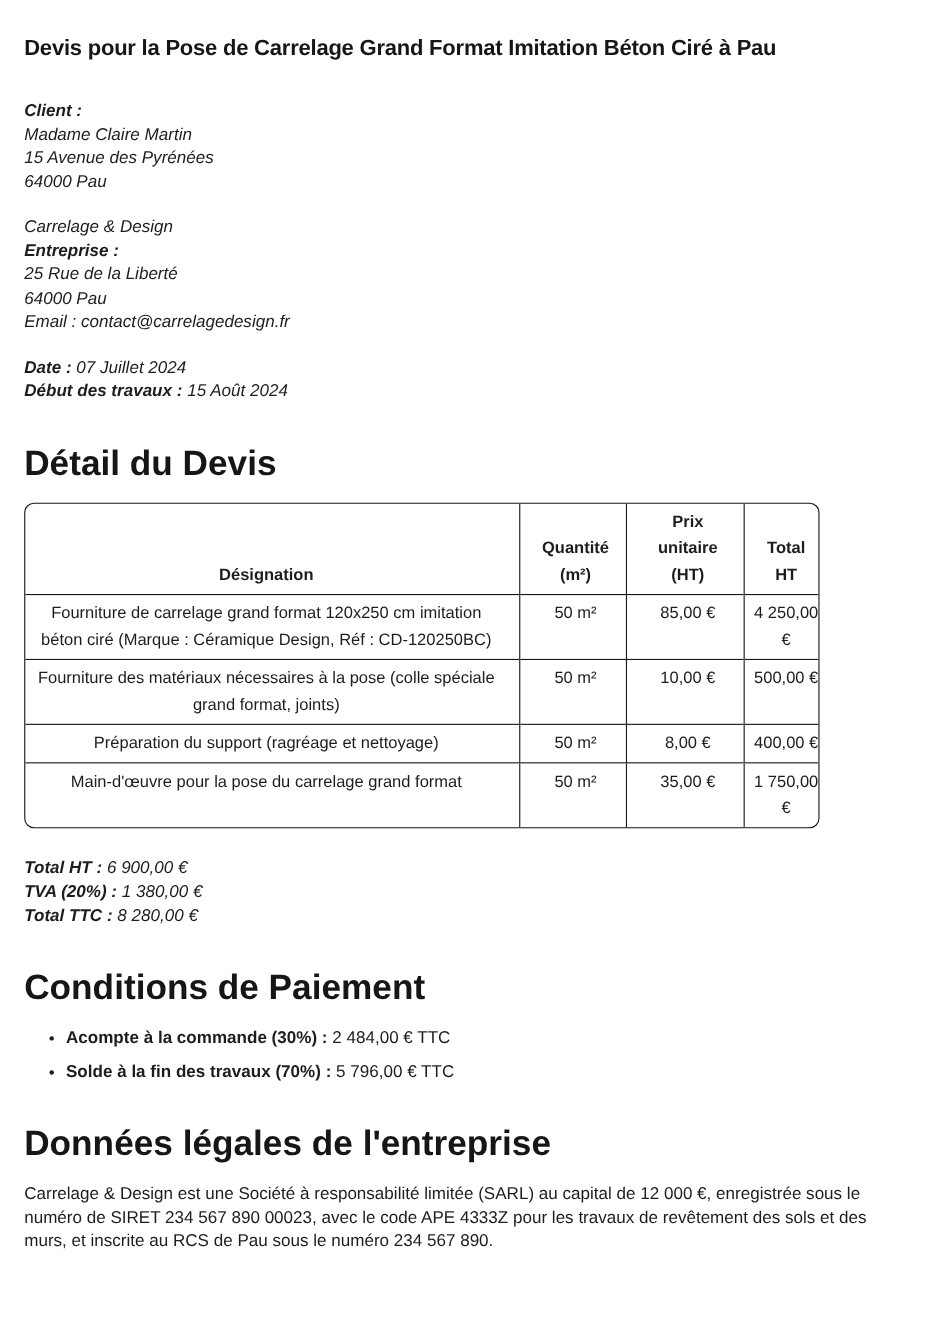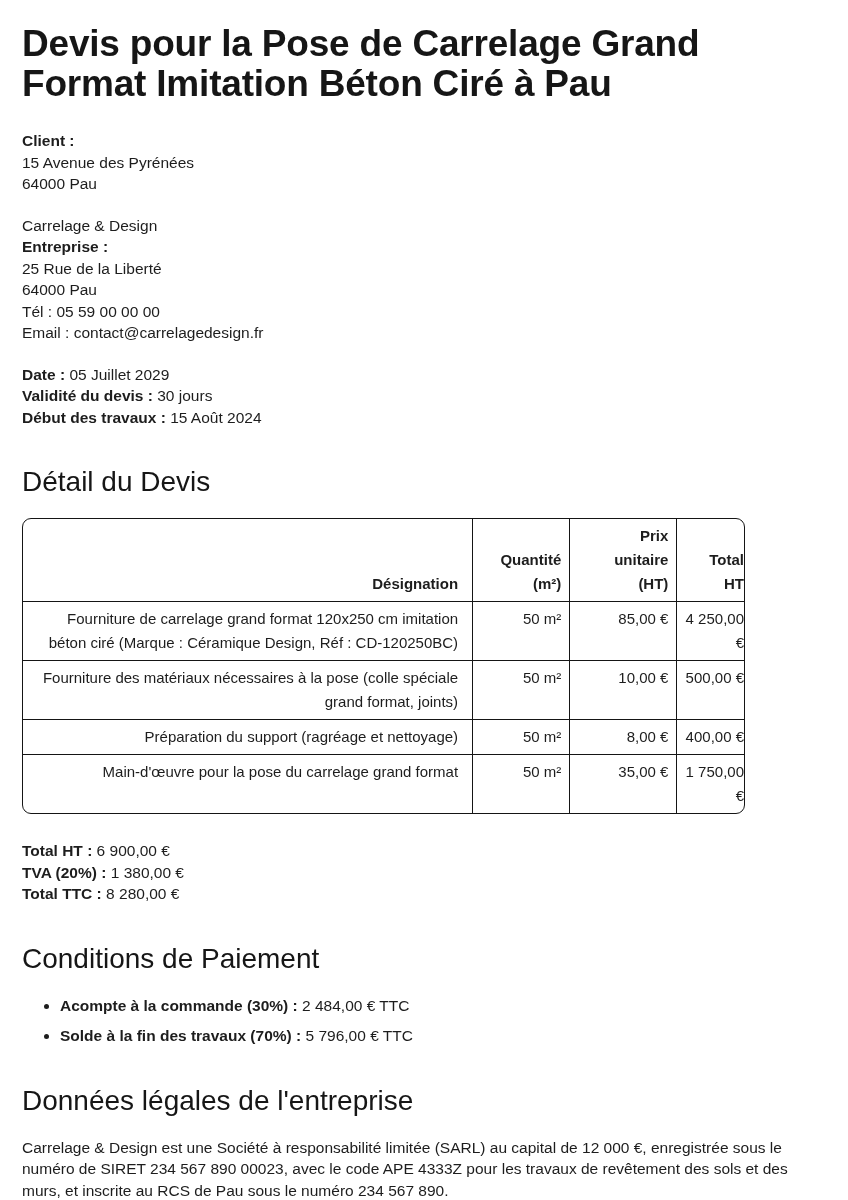--- a/index.html
+++ b/index.html
@@ -13,56 +13,56 @@
     font-family: "Liberation Sans", "DejaVu Sans", sans-serif;
     font-size: 15.5px;
     line-height: 21.5px;
   }
   .doc {
     padding: 24px 22px 24px 22px;
   }
   h1 {
     margin: 0 0 26px 0;
     max-width: 800px;
-    font-size: 37px;
+    font-size: 20px;
     line-height: 40px;
     font-weight: 700;
     color: #161616;
     letter-spacing: -0.2px;
   }
   h2 {
     margin: 38px 0 20px 0;
-    font-size: 28px;
+    font-size: 32px;
     line-height: 32px;
-    font-weight: 400;
+    font-weight: 700;
     color: #161616;
   }
   .para { margin: 0 0 20px 0; }
-  .line { display: block; }
+  .line { display: block; font-style: italic; }
   .line strong, .bold { font-weight: 700; }
 
   
   .table-wrap {
     width: 723px;
     border: 1.5px solid #151515;
     border-radius: 9px;
     overflow: hidden;
     margin: 0 0 26px 0;
     box-sizing: border-box;
   }
   table.qtable {
     border-collapse: collapse;
     table-layout: fixed;
     width: 100%;
     font-size: 15px;
   }
   .qtable th, .qtable td {
     border-right: 1px solid #151515;
     padding: 5px 8px 5px 12px;
-    text-align: right;
+    text-align: center;
     line-height: 24px;
     overflow: hidden;
   }
   .qtable th {
     vertical-align: bottom;
     font-weight: 600;
   }
   .qtable td { vertical-align: top; font-weight: 400; }
   .qtable th:last-child, .qtable td:last-child { border-right: none; padding: 5px 0 5px 8px; }
   .qtable th:first-child, .qtable td:first-child { padding-left: 3px; padding-right: 14px; }
@@ -85,36 +85,35 @@
 </style>
 </head>
 <body>
 
 <div class="doc">
 
   <h1>Devis pour la Pose de Carrelage Grand Format Imitation Béton Ciré à Pau</h1>
 
   <div class="para">
     <span class="line bold">Client :</span>
+    <span class="line">Madame Claire Martin</span>
     <span class="line">15 Avenue des Pyrénées</span>
     <span class="line">64000 Pau</span>
   </div>
 
   <div class="para">
     <span class="line">Carrelage &amp; Design</span>
     <span class="line bold">Entreprise :</span>
     <span class="line">25 Rue de la Liberté</span>
     <span class="line">64000 Pau</span>
-    <span class="line">Tél : 05 59 00 00 00</span>
     <span class="line">Email : contact@carrelagedesign.fr</span>
   </div>
 
   <div class="para">
-    <span class="line"><strong>Date :</strong><span> 05 Juillet 2029</span></span>
-    <span class="line"><strong>Validité du devis :</strong><span> 30 jours</span></span>
+    <span class="line"><strong>Date :</strong><span> 07 Juillet 2024</span></span>
     <span class="line"><strong>Début des travaux :</strong><span> 15 Août 2024</span></span>
   </div>
 
   <h2>Détail du Devis</h2>
 
   <div class="table-wrap">
     <table class="qtable">
       <colgroup>
         <col style="width:449px">
         <col style="width:97px">

